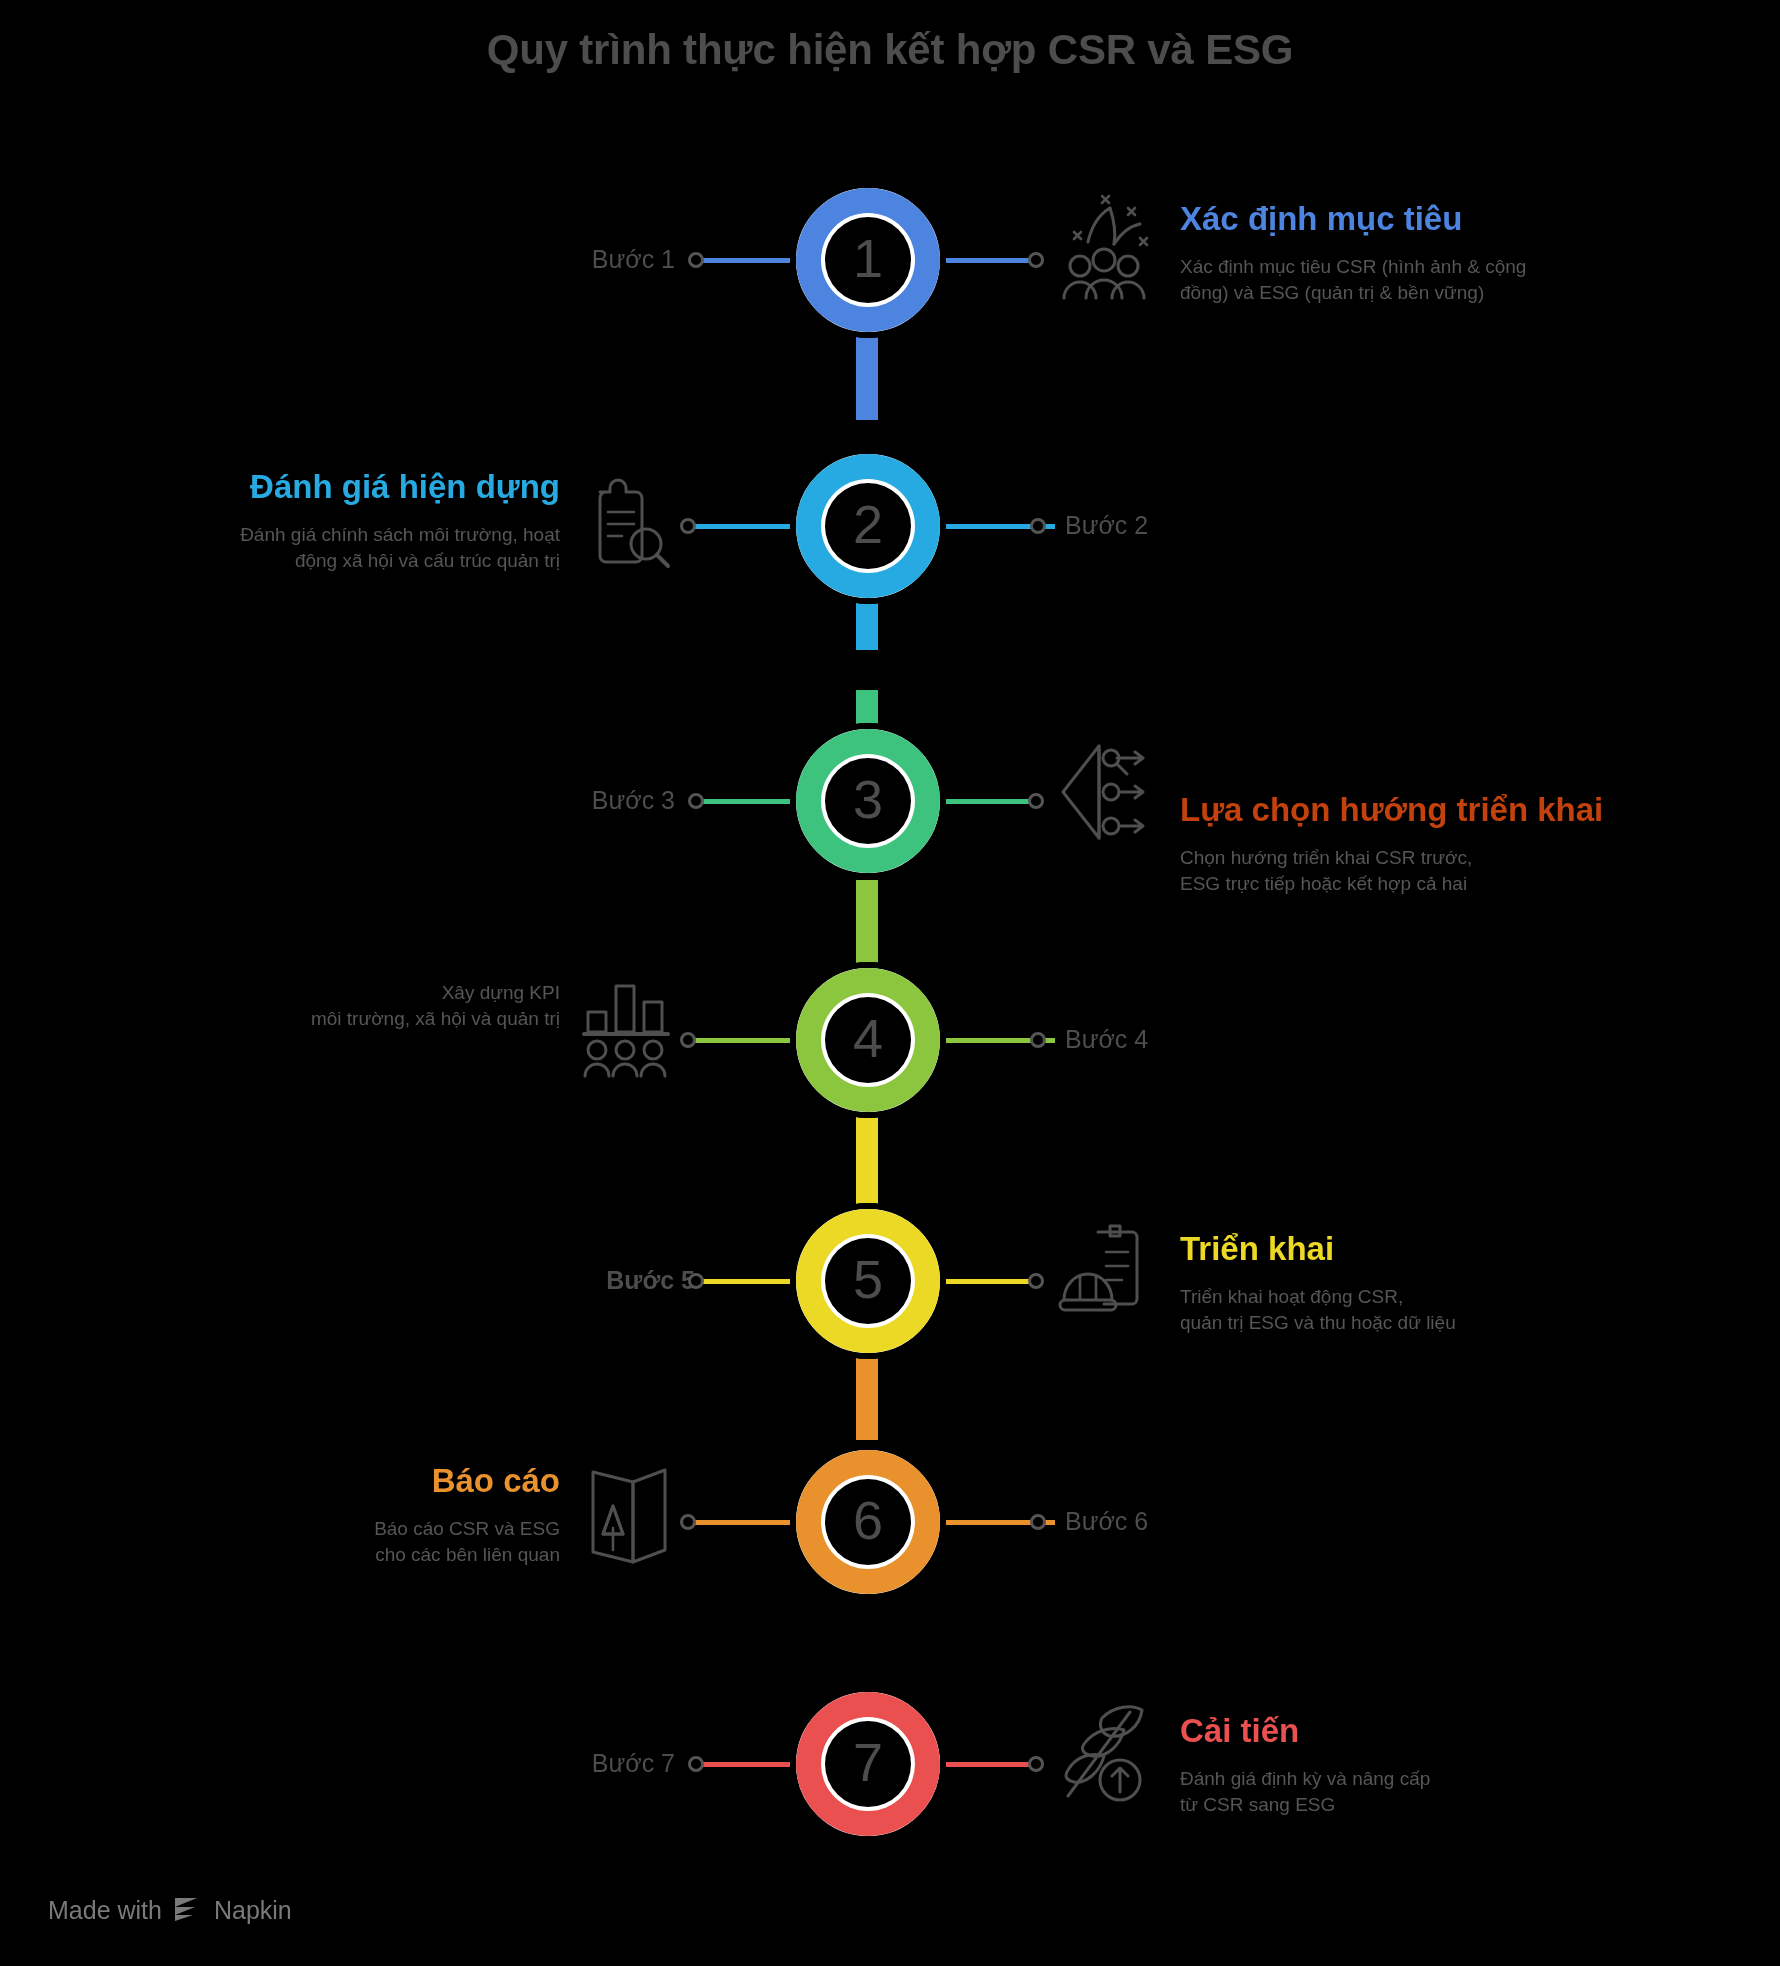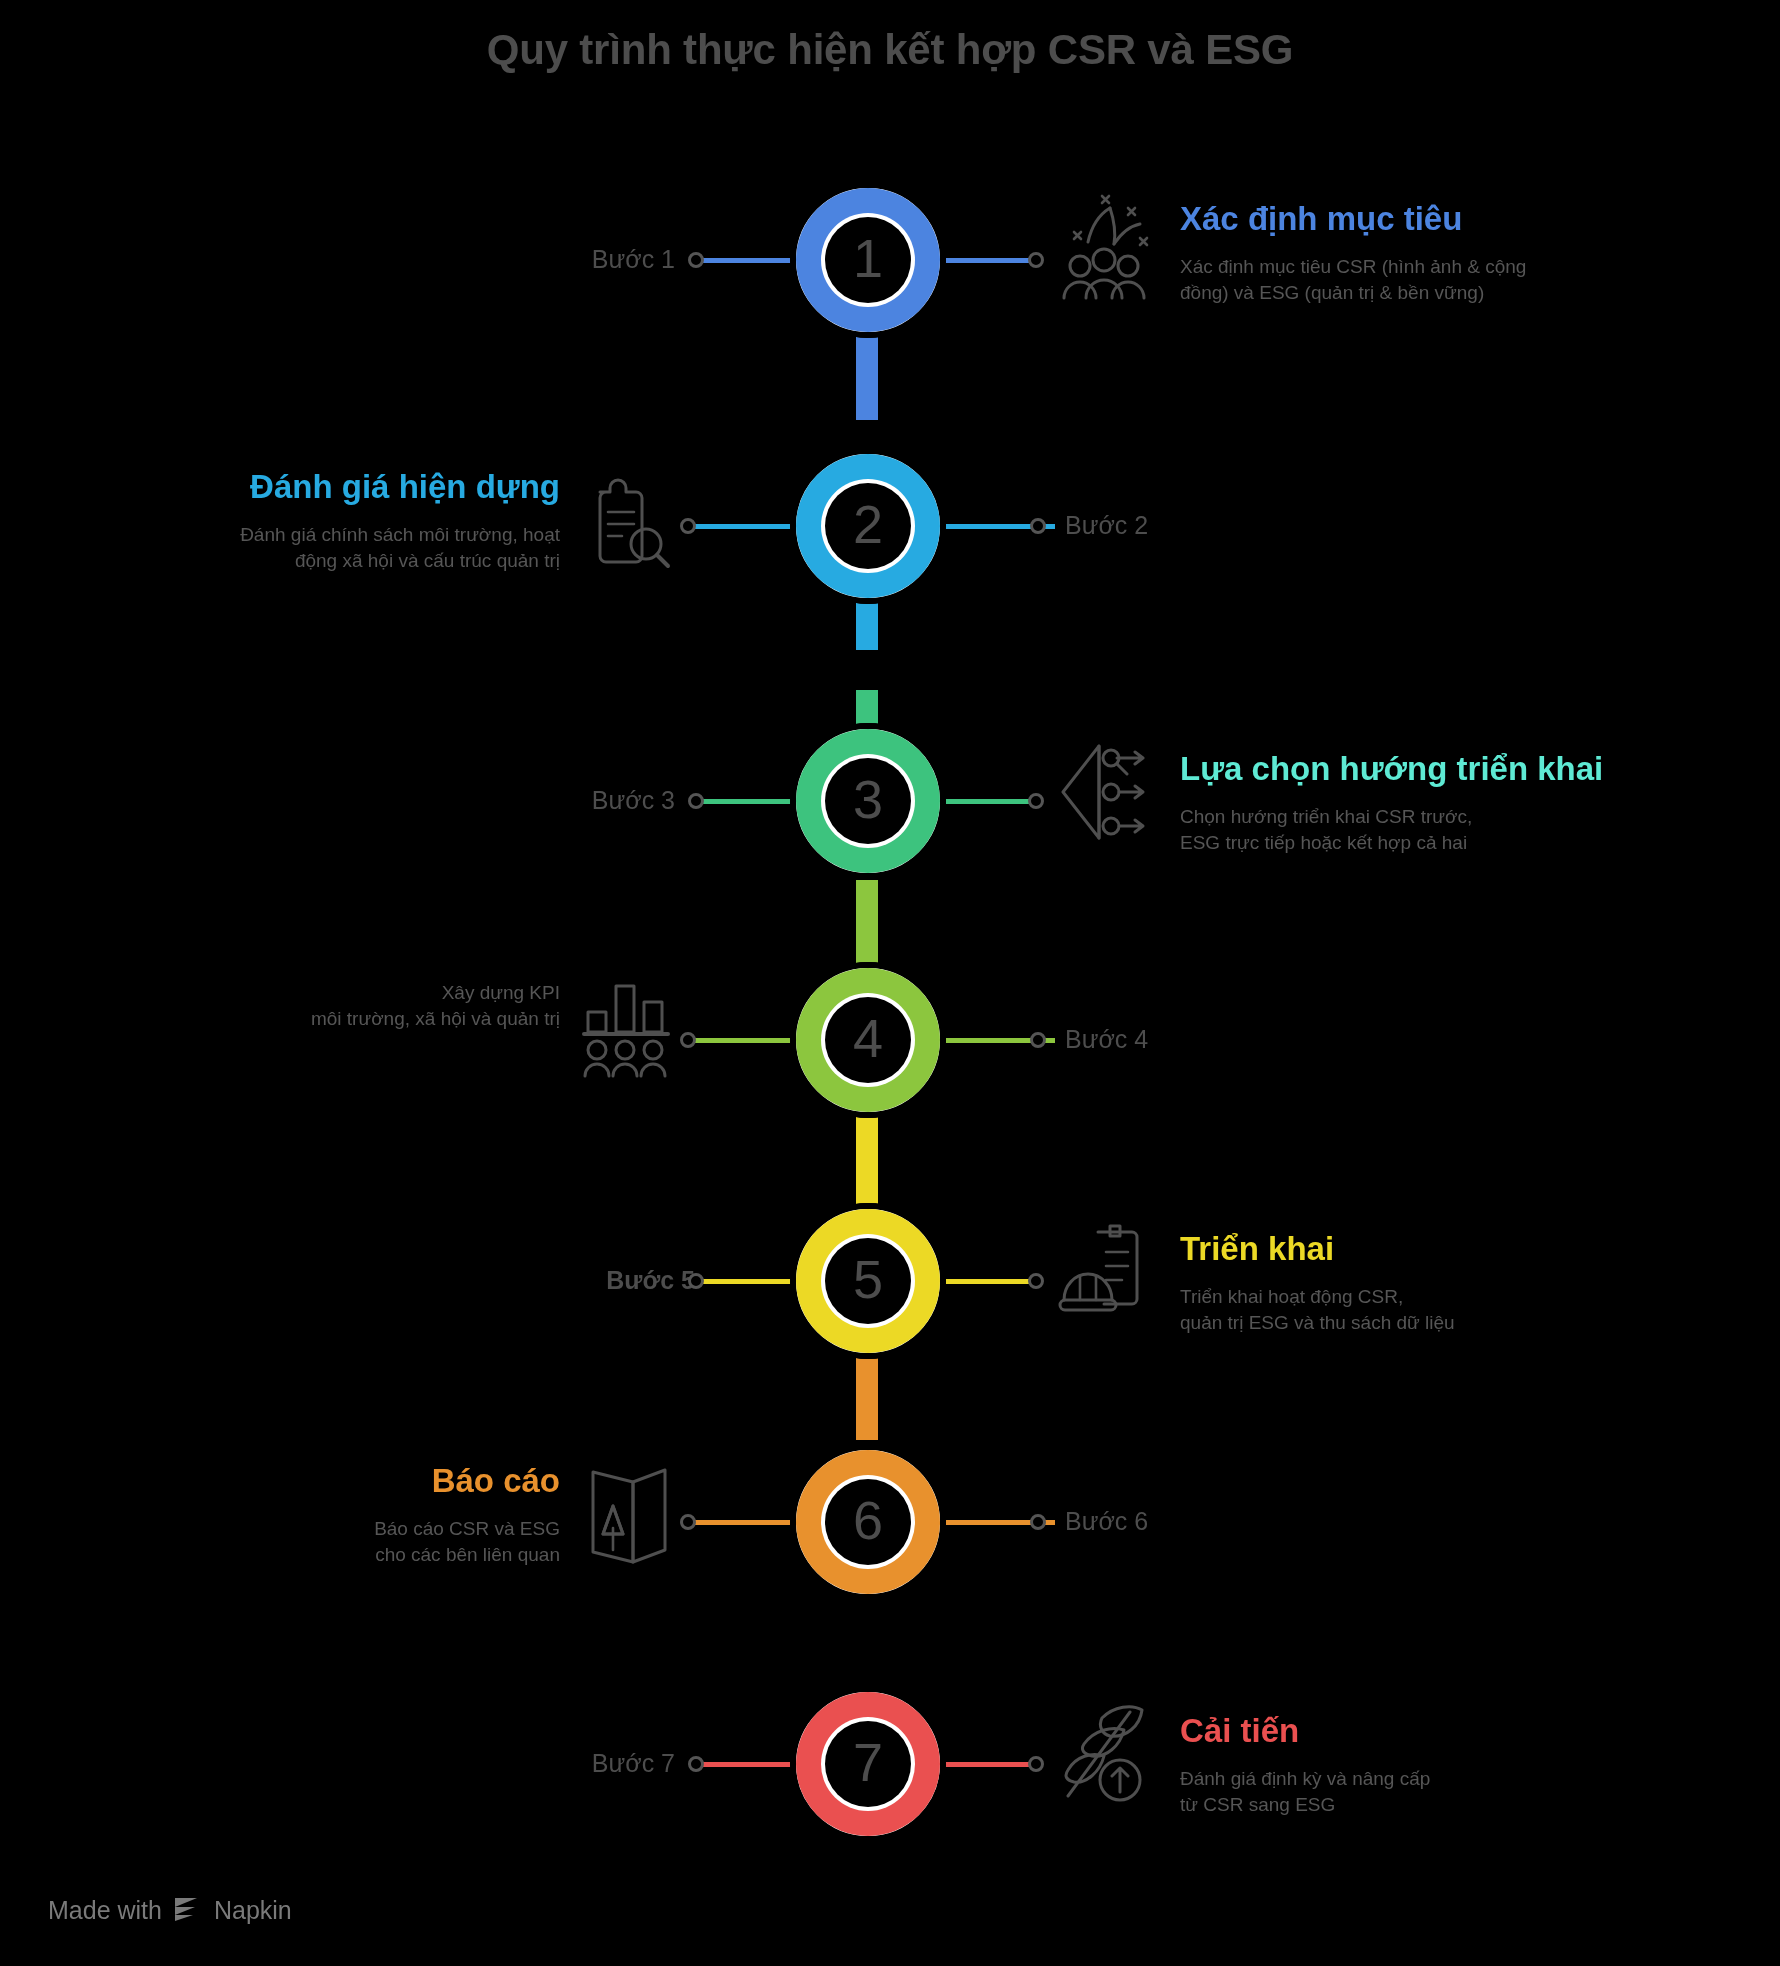--- a/index.html
+++ b/index.html
@@ -232,21 +232,21 @@
         <path d="M62 24 l10 10"></path>
         <path d="M62 18 h26 M80 12 l8 6 -8 6"></path>
       <circle cx="56" cy="52" r="8"></circle>
         <path d="M64 52 h24 M80 46 l8 6 -8 6"></path>
       <circle cx="56" cy="86" r="8"></circle>
         <path d="M64 86 h24 M80 80 l8 6 -8 6"></path>
     </svg>
   </div>
 
   <div class="content right" style="left:1180px;top:750px;width:560px;">
-    <h3 style="color:#5eead4;">Lựa chọn hướng triển khai</h3>
+    <h3 style="color:#c2410c;margin-top:41px;">Lựa chọn hướng triển khai</h3>
     <p>Chọn hướng triển khai CSR trước,
 ESG trực tiếp hoặc kết hợp cả hai</p>
   </div>
 
   <div class="connector" style="left:690px;top:1038px;width:110px;background:#8cc63e;"></div>
   <div class="dot" style="left:680px;top:1032px;"></div>
   <div class="connector" style="left:945px;top:1038px;width:110px;background:#8cc63e;"></div>
   <div class="dot" style="left:1030px;top:1032px;"></div>
   <div class="step-label right-side" style="left:1065px;top:1025px;">Bước 4</div>
 
@@ -299,21 +299,21 @@
       <path d="M48 30 h22 M48 44 h22 M48 58 h16" stroke-width="2.6"></path>
       <path d="M6 78 a24 26 0 0 1 48 0"></path>
       <rect x="2" y="78" width="56" height="10" rx="5"></rect>
       <path d="M22 54 v24 M38 54 v24" stroke-width="2.6"></path>
     </svg>
   </div>
 
   <div class="content right" style="left:1180px;top:1230px;width:560px;">
     <h3 style="color:#ecd925;">Triển khai</h3>
     <p>Triển khai hoạt động CSR,
-quản trị ESG và thu sách dữ liệu</p>
+quản trị ESG và thu hoặc dữ liệu</p>
   </div>
 
   <div class="connector" style="left:690px;top:1520px;width:110px;background:#e8912d;"></div>
   <div class="dot" style="left:680px;top:1514px;"></div>
   <div class="connector" style="left:945px;top:1520px;width:110px;background:#e8912d;"></div>
   <div class="dot" style="left:1030px;top:1514px;"></div>
   <div class="step-label right-side" style="left:1065px;top:1507px;">Bước 6</div>
 
   <div class="node" style="left:790px;top:1444px;">
     <div class="ring-outer"></div>

